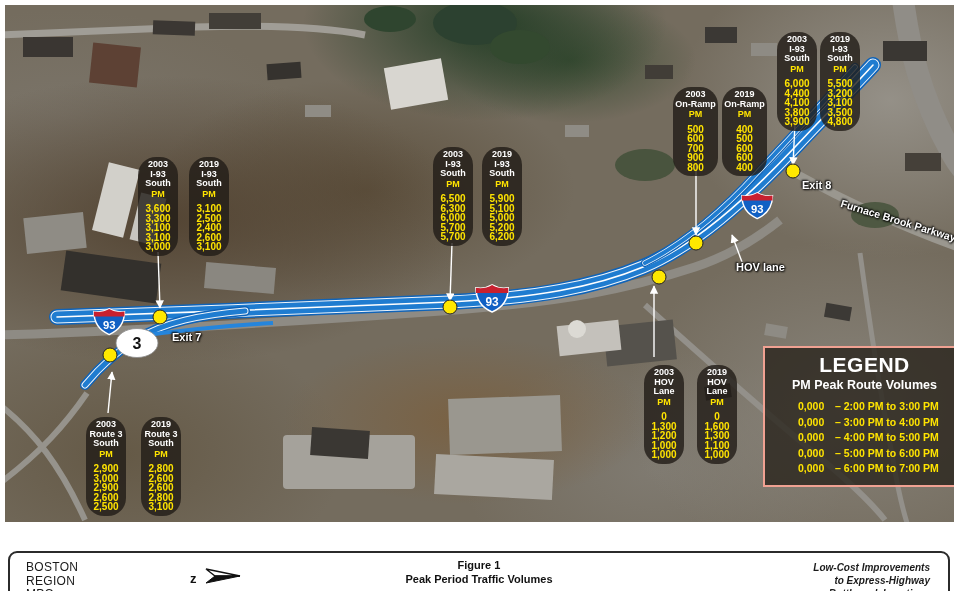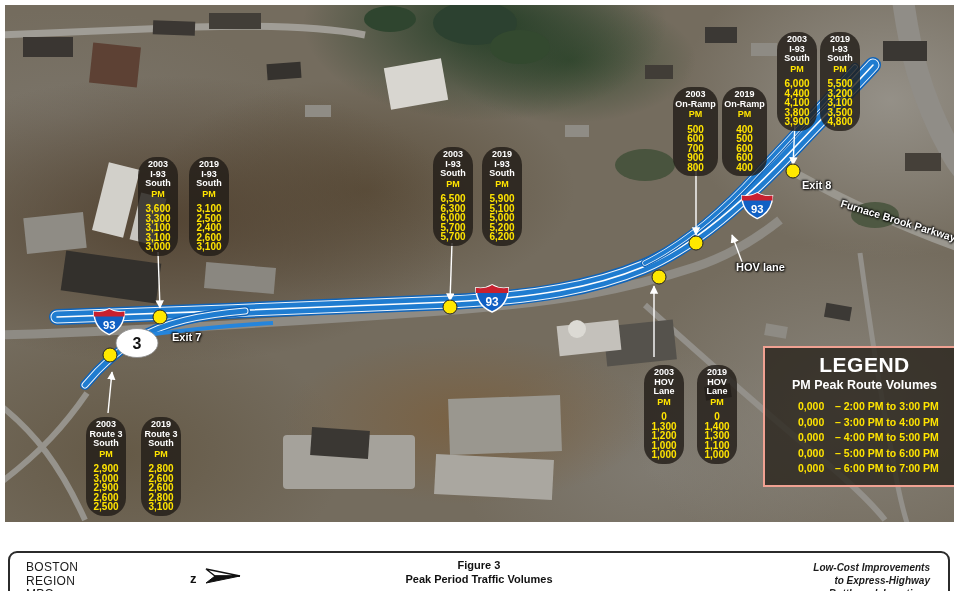--- a/index.html
+++ b/index.html
@@ -299,21 +299,21 @@
           <span class="val">1,200</span>
           <span class="val">1,000</span>
           <span class="val">1,000</span>
         </div>
         <div class="col">
           <span class="hl">2019</span>
           <span class="hl">HOV</span>
           <span class="hl">Lane</span>
           <span class="pm">PM</span>
           <span class="val">0</span>
-          <span class="val">1,400</span>
+          <span class="val">1,600</span>
           <span class="val">1,300</span>
           <span class="val">1,100</span>
           <span class="val">1,000</span>
         </div>
       </div>
 
     <div class="maplabel" style="left:167px;top:326px">Exit 7</div>
     <div class="maplabel" style="left:797px;top:174px">Exit 8</div>
     <div class="maplabel" style="left:731px;top:256px">HOV lane</div>
     <div class="maplabel rotated" style="left:838px;top:192px">Furnace Brook Parkway</div>
@@ -352,21 +352,21 @@
         <div>BOSTON</div>
         <div>REGION</div>
         <div>MPO</div>
       </div>
       <svg class="north" width="58" height="28" viewBox="0 0 58 28">
         <text x="2" y="19" font-family="Liberation Sans, sans-serif" font-size="13" font-weight="bold" fill="#111">z</text>
         <polygon points="52,12 18,5 27,12" fill="#fff" stroke="#111" stroke-width="1.3"></polygon>
         <polygon points="52,12 18,19 27,12" fill="#111" stroke="#111" stroke-width="1"></polygon>
       </svg>
       <div class="fig-title">
-        <div>Figure 3</div>
+        <div>Figure 1</div>
         <div>Peak Period Traffic Volumes</div>
       </div>
       <div class="credit">
         <div>Low-Cost Improvements</div>
         <div>to Express-Highway</div>
         <div>Bottleneck Locations</div>
       </div>
     </div>
   </div>
 </div>

